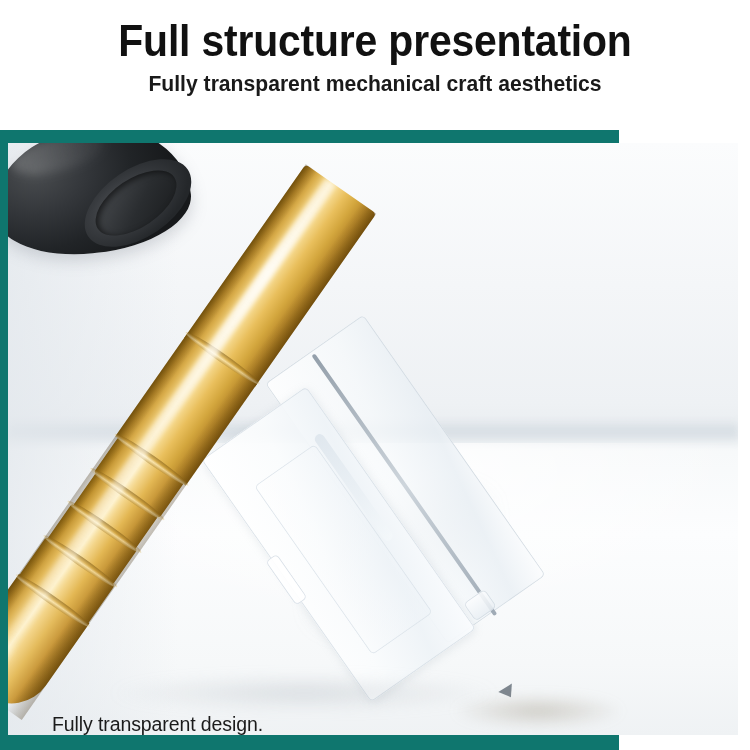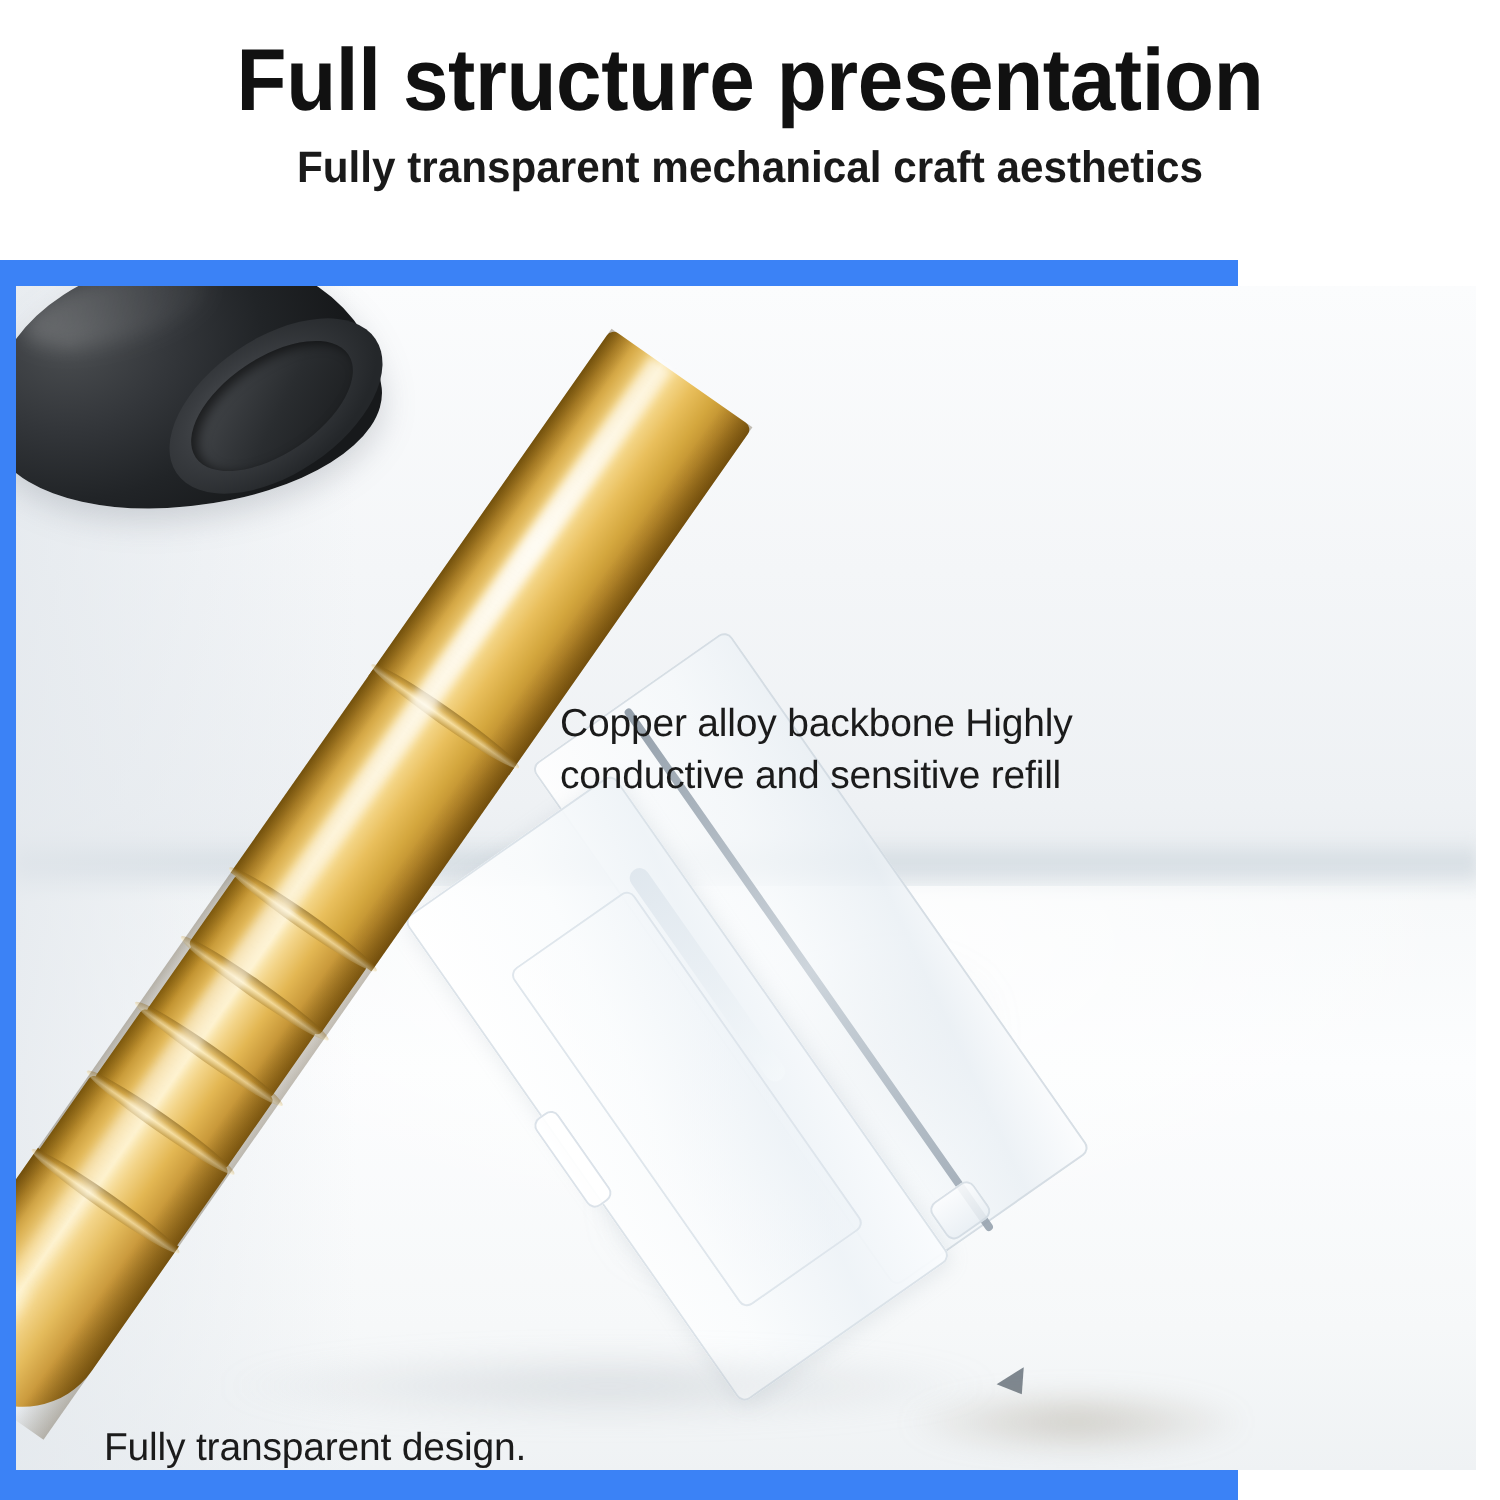--- a/index.html
+++ b/index.html
@@ -13,21 +13,21 @@
     height: 750px;
     overflow: hidden;
     font-family: "Liberation Sans", sans-serif;
     -webkit-font-smoothing: antialiased;
   }
 
   #page {
     position: relative;
     width: 619px;
     height: 750px;
-    background: #3b82f6;
+    background: #0f766e;
   }
 
   
   .header {
     position: absolute;
     top: 0;
     left: 0;
     width: 750px;
     height: 130px;
     background: #ffffff;
@@ -469,21 +469,19 @@
       </div>
     </div>
 
     <div class="cap-wrap">
       <div class="cap-body"></div>
       <div class="cap-rim"></div>
       <div class="cap-hole"></div>
       <div class="cap-gloss"></div>
     </div>
 
-    <div class="callout callout-top">Copper alloy backbone Highly
-conductive and sensitive refill</div>
 
     <div class="callout callout-bottom">Fully transparent design.
 visible reassurance,
 visible mechanical sense</div>
   </div>
 
 </div>
 
 </body></html>

